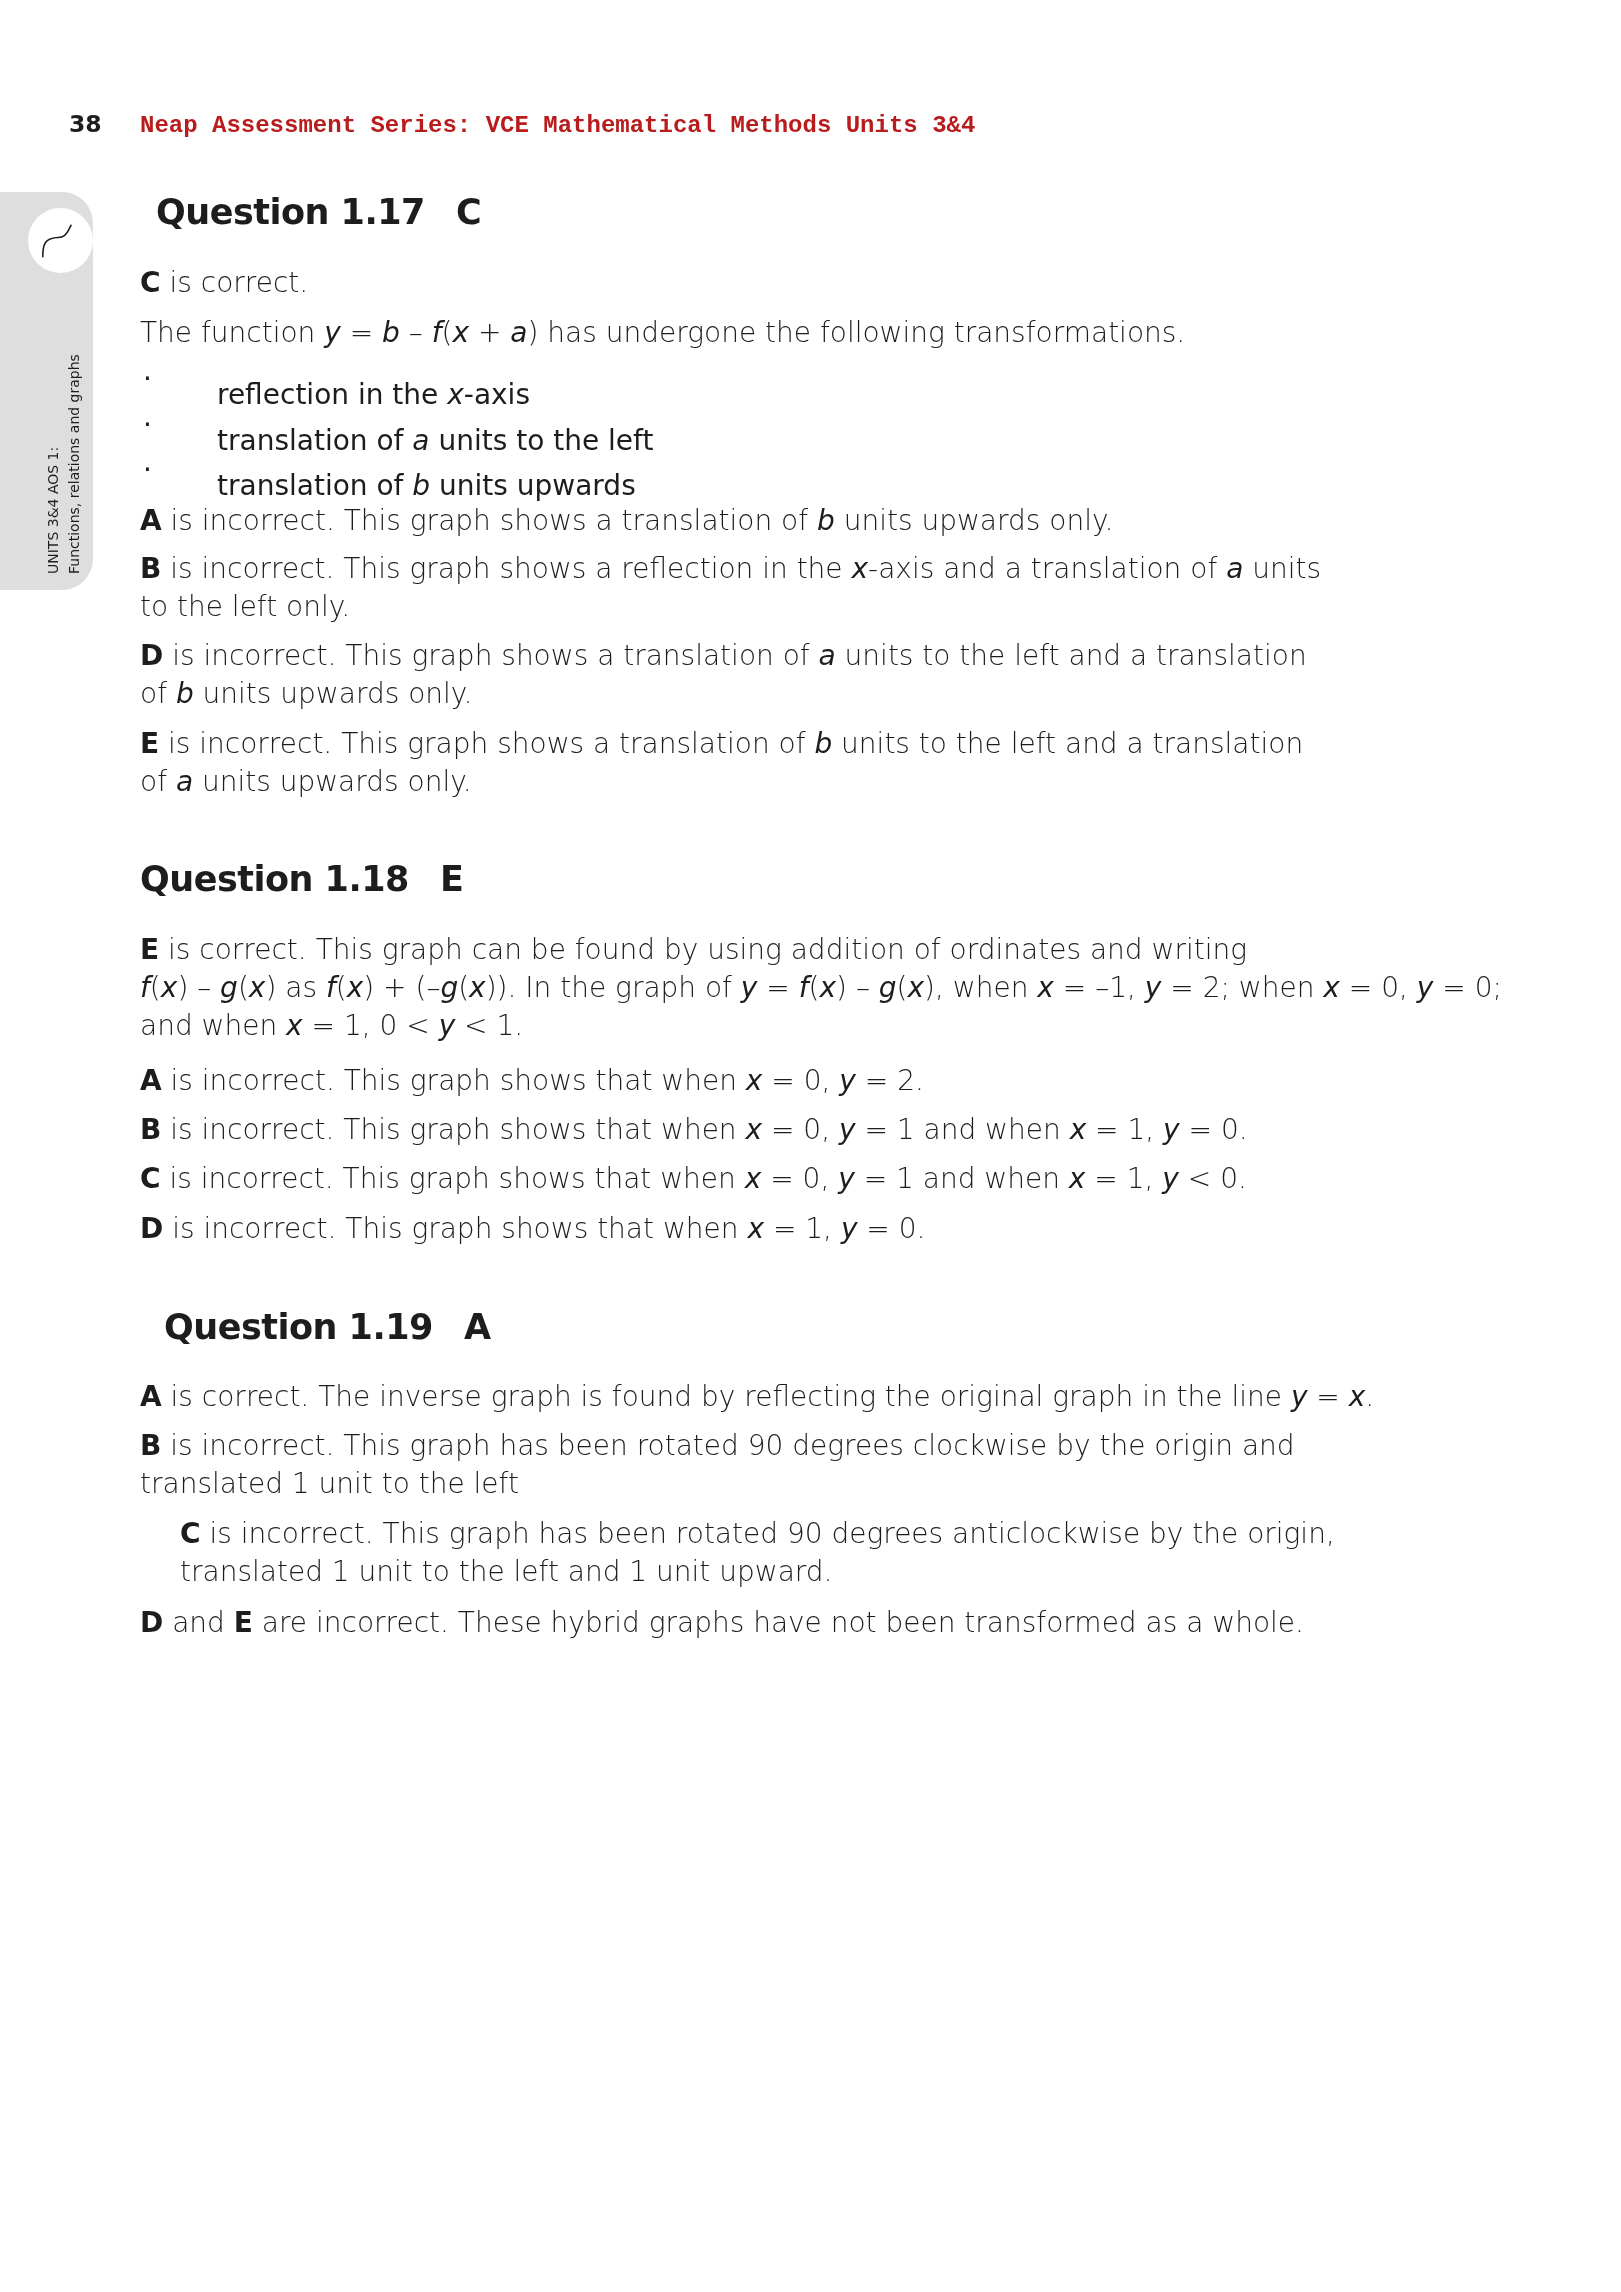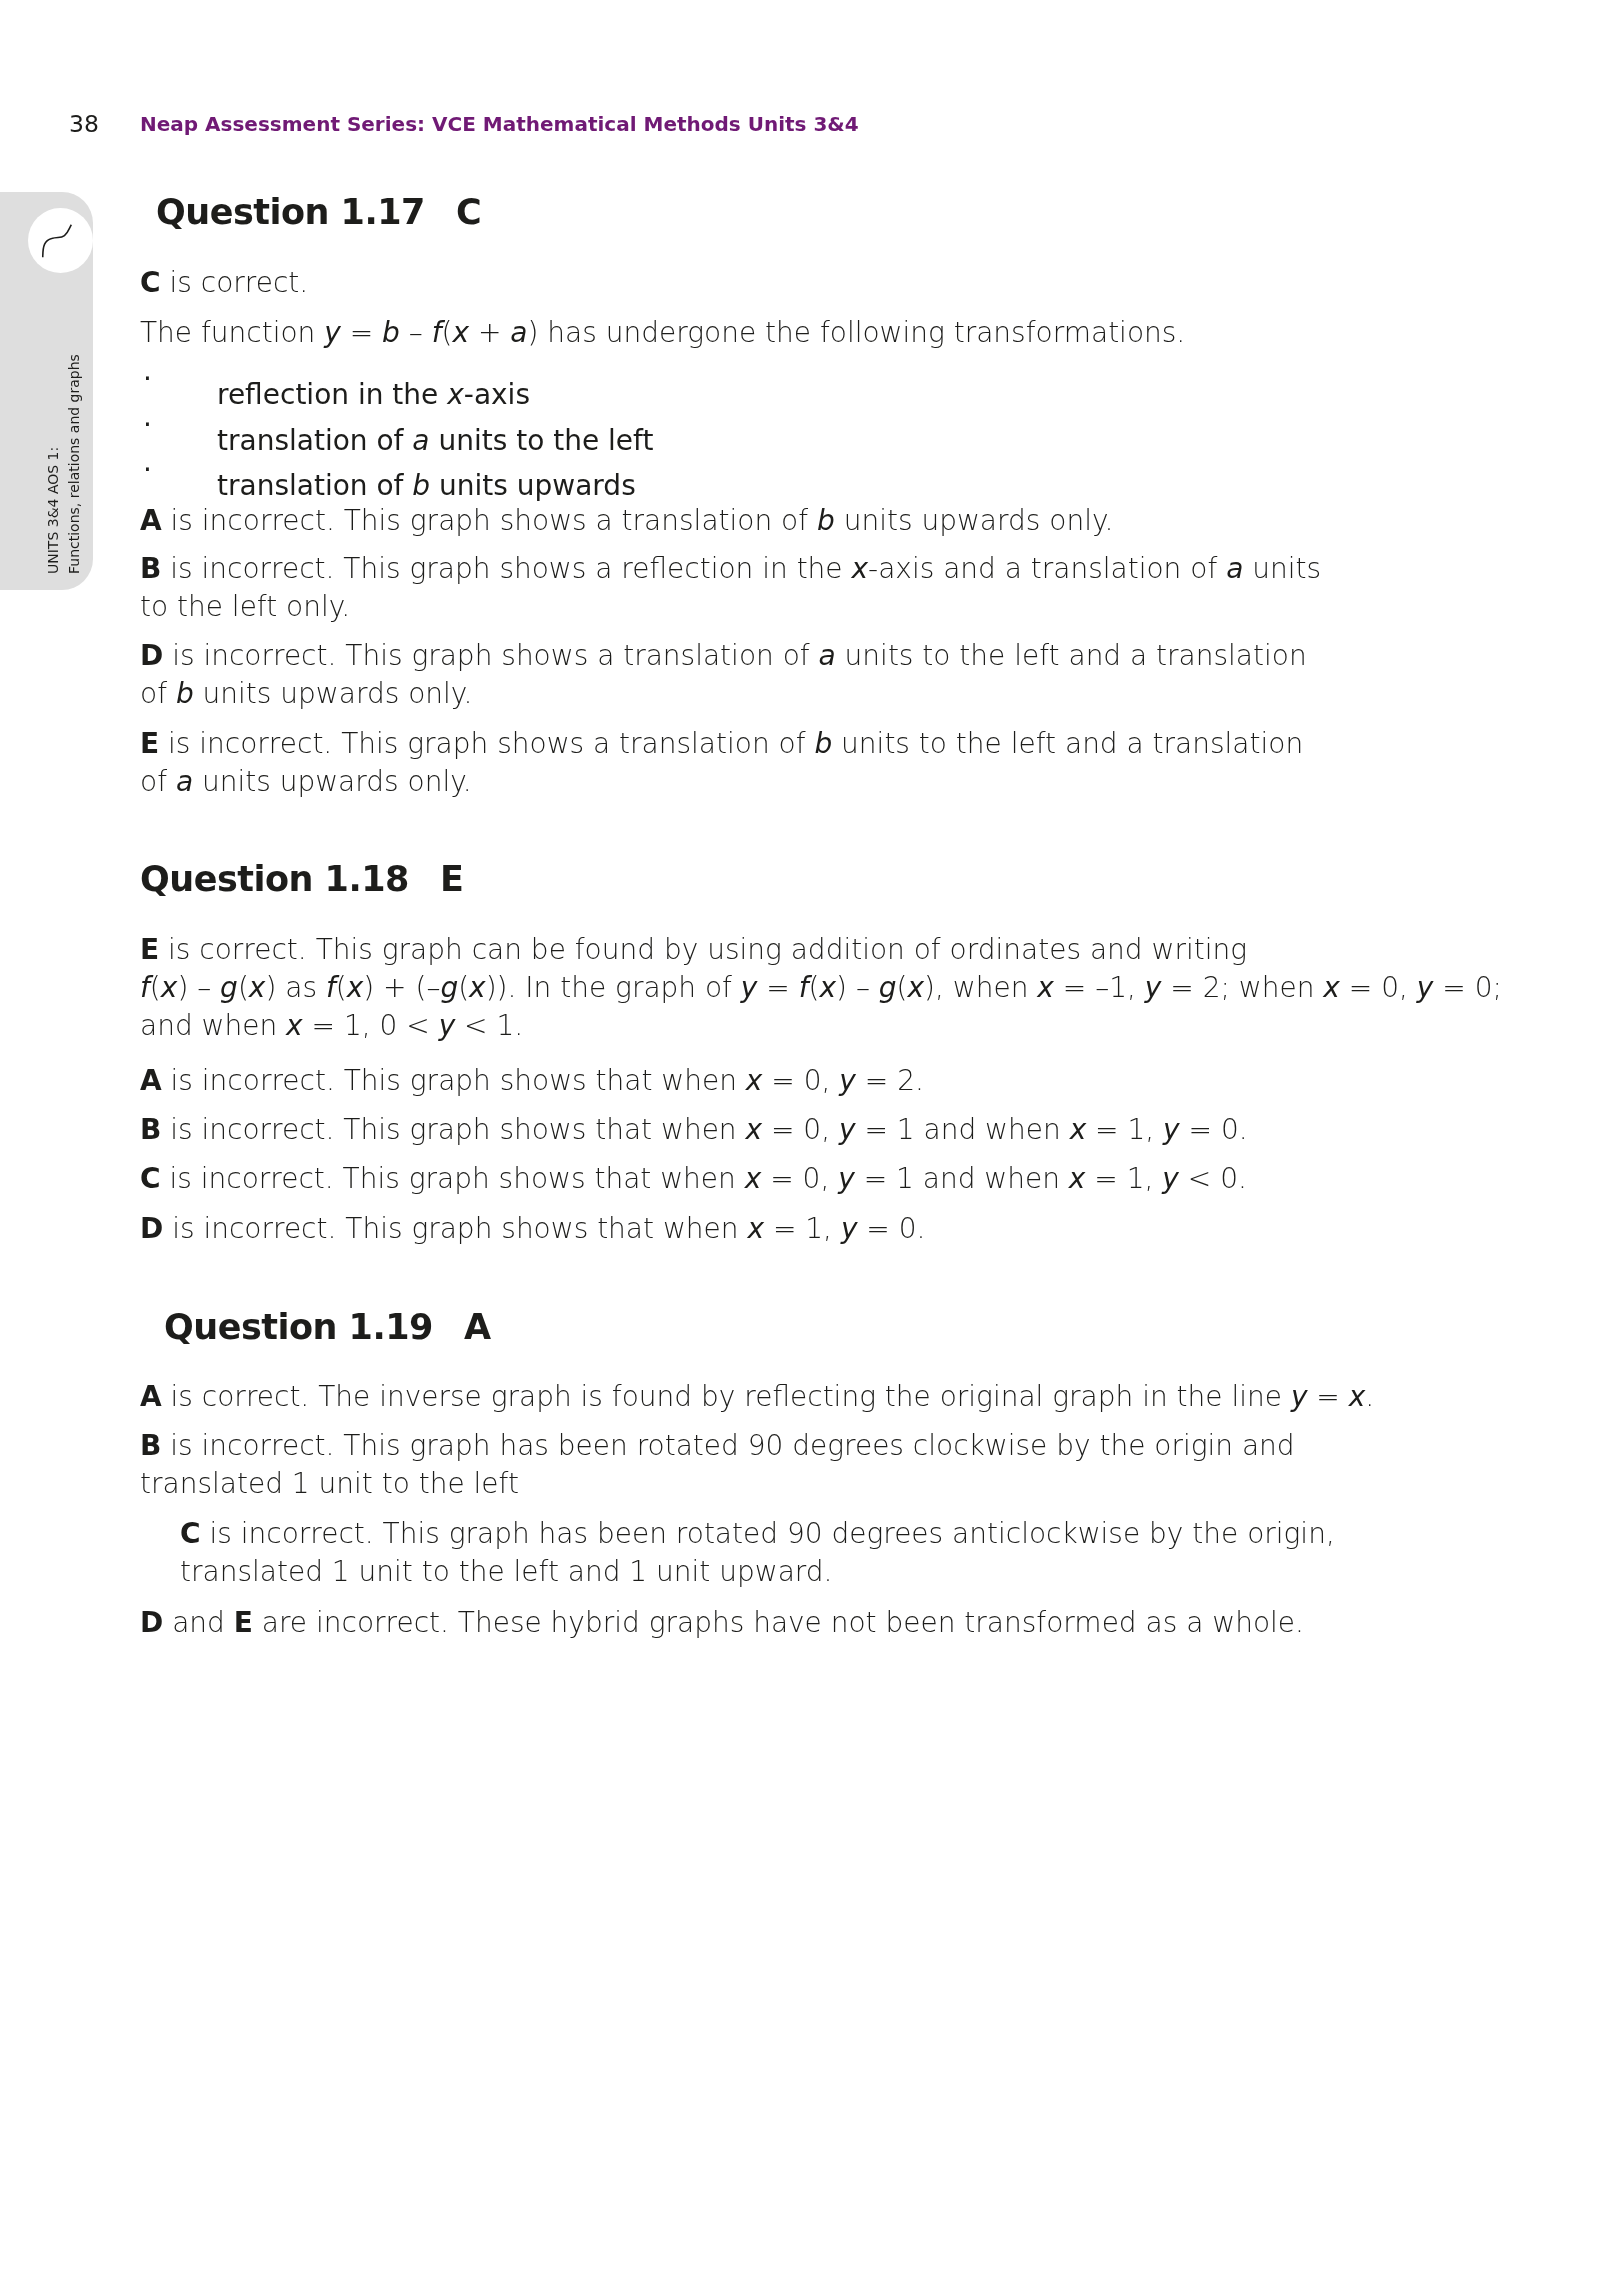--- a/index.html
+++ b/index.html
@@ -1,19 +1,19 @@
 <!DOCTYPE html>
 <html><head>
 <meta charset="utf-8">
 <style>
   html, body { margin:0; padding:0; background:#ffffff; }
   body { width:1621px; height:2293px; position:relative; overflow:hidden;
          font-family:"DejaVu Sans", "Liberation Sans", sans-serif; color:#1d1d1b; }
-  .page-num { position:absolute; left:69px; top:110px; font-size:23.5px; font-weight:normal; letter-spacing:0px; }
-  .running-head { position:absolute; left:140px; top:112px; font-size:20px; font-weight:bold; color:#701a75; }
+  .page-num { position:absolute; left:69px; top:110px; font-size:23.5px; font-weight:bold; letter-spacing:0px; }
+  .running-head { position:absolute; left:140px; top:112px; font-size:24px; font-weight:bold; color:#b91c1c;font-family:Liberation Mono, monospace; }
   .side-tab { position:absolute; left:0; top:192px; width:93px; height:398px; background:#dedede;
               border-top-right-radius:31px; border-bottom-right-radius:31px; }
   .side-tab .icon-circle { position:absolute; left:28px; top:15.7px; width:65px; height:65px; border-radius:50%;
               background:#ffffff; }
   .side-tab .icon-circle svg { position:absolute; left:0; top:0; }
   .side-tab .tab-text { position:absolute; left:43px; top:382px; transform-origin:0 0; transform:rotate(-90deg);
               white-space:nowrap; font-size:14px; line-height:20.6px; color:#1d1d1b; }
   .side-tab .tab-text div { display:block; }
   .content { position:absolute; left:140px; top:0; width:1343px; }
   .q-heading { position:absolute; left:0; font-size:35px; font-weight:bold; letter-spacing:-0.5px; white-space:nowrap; }

